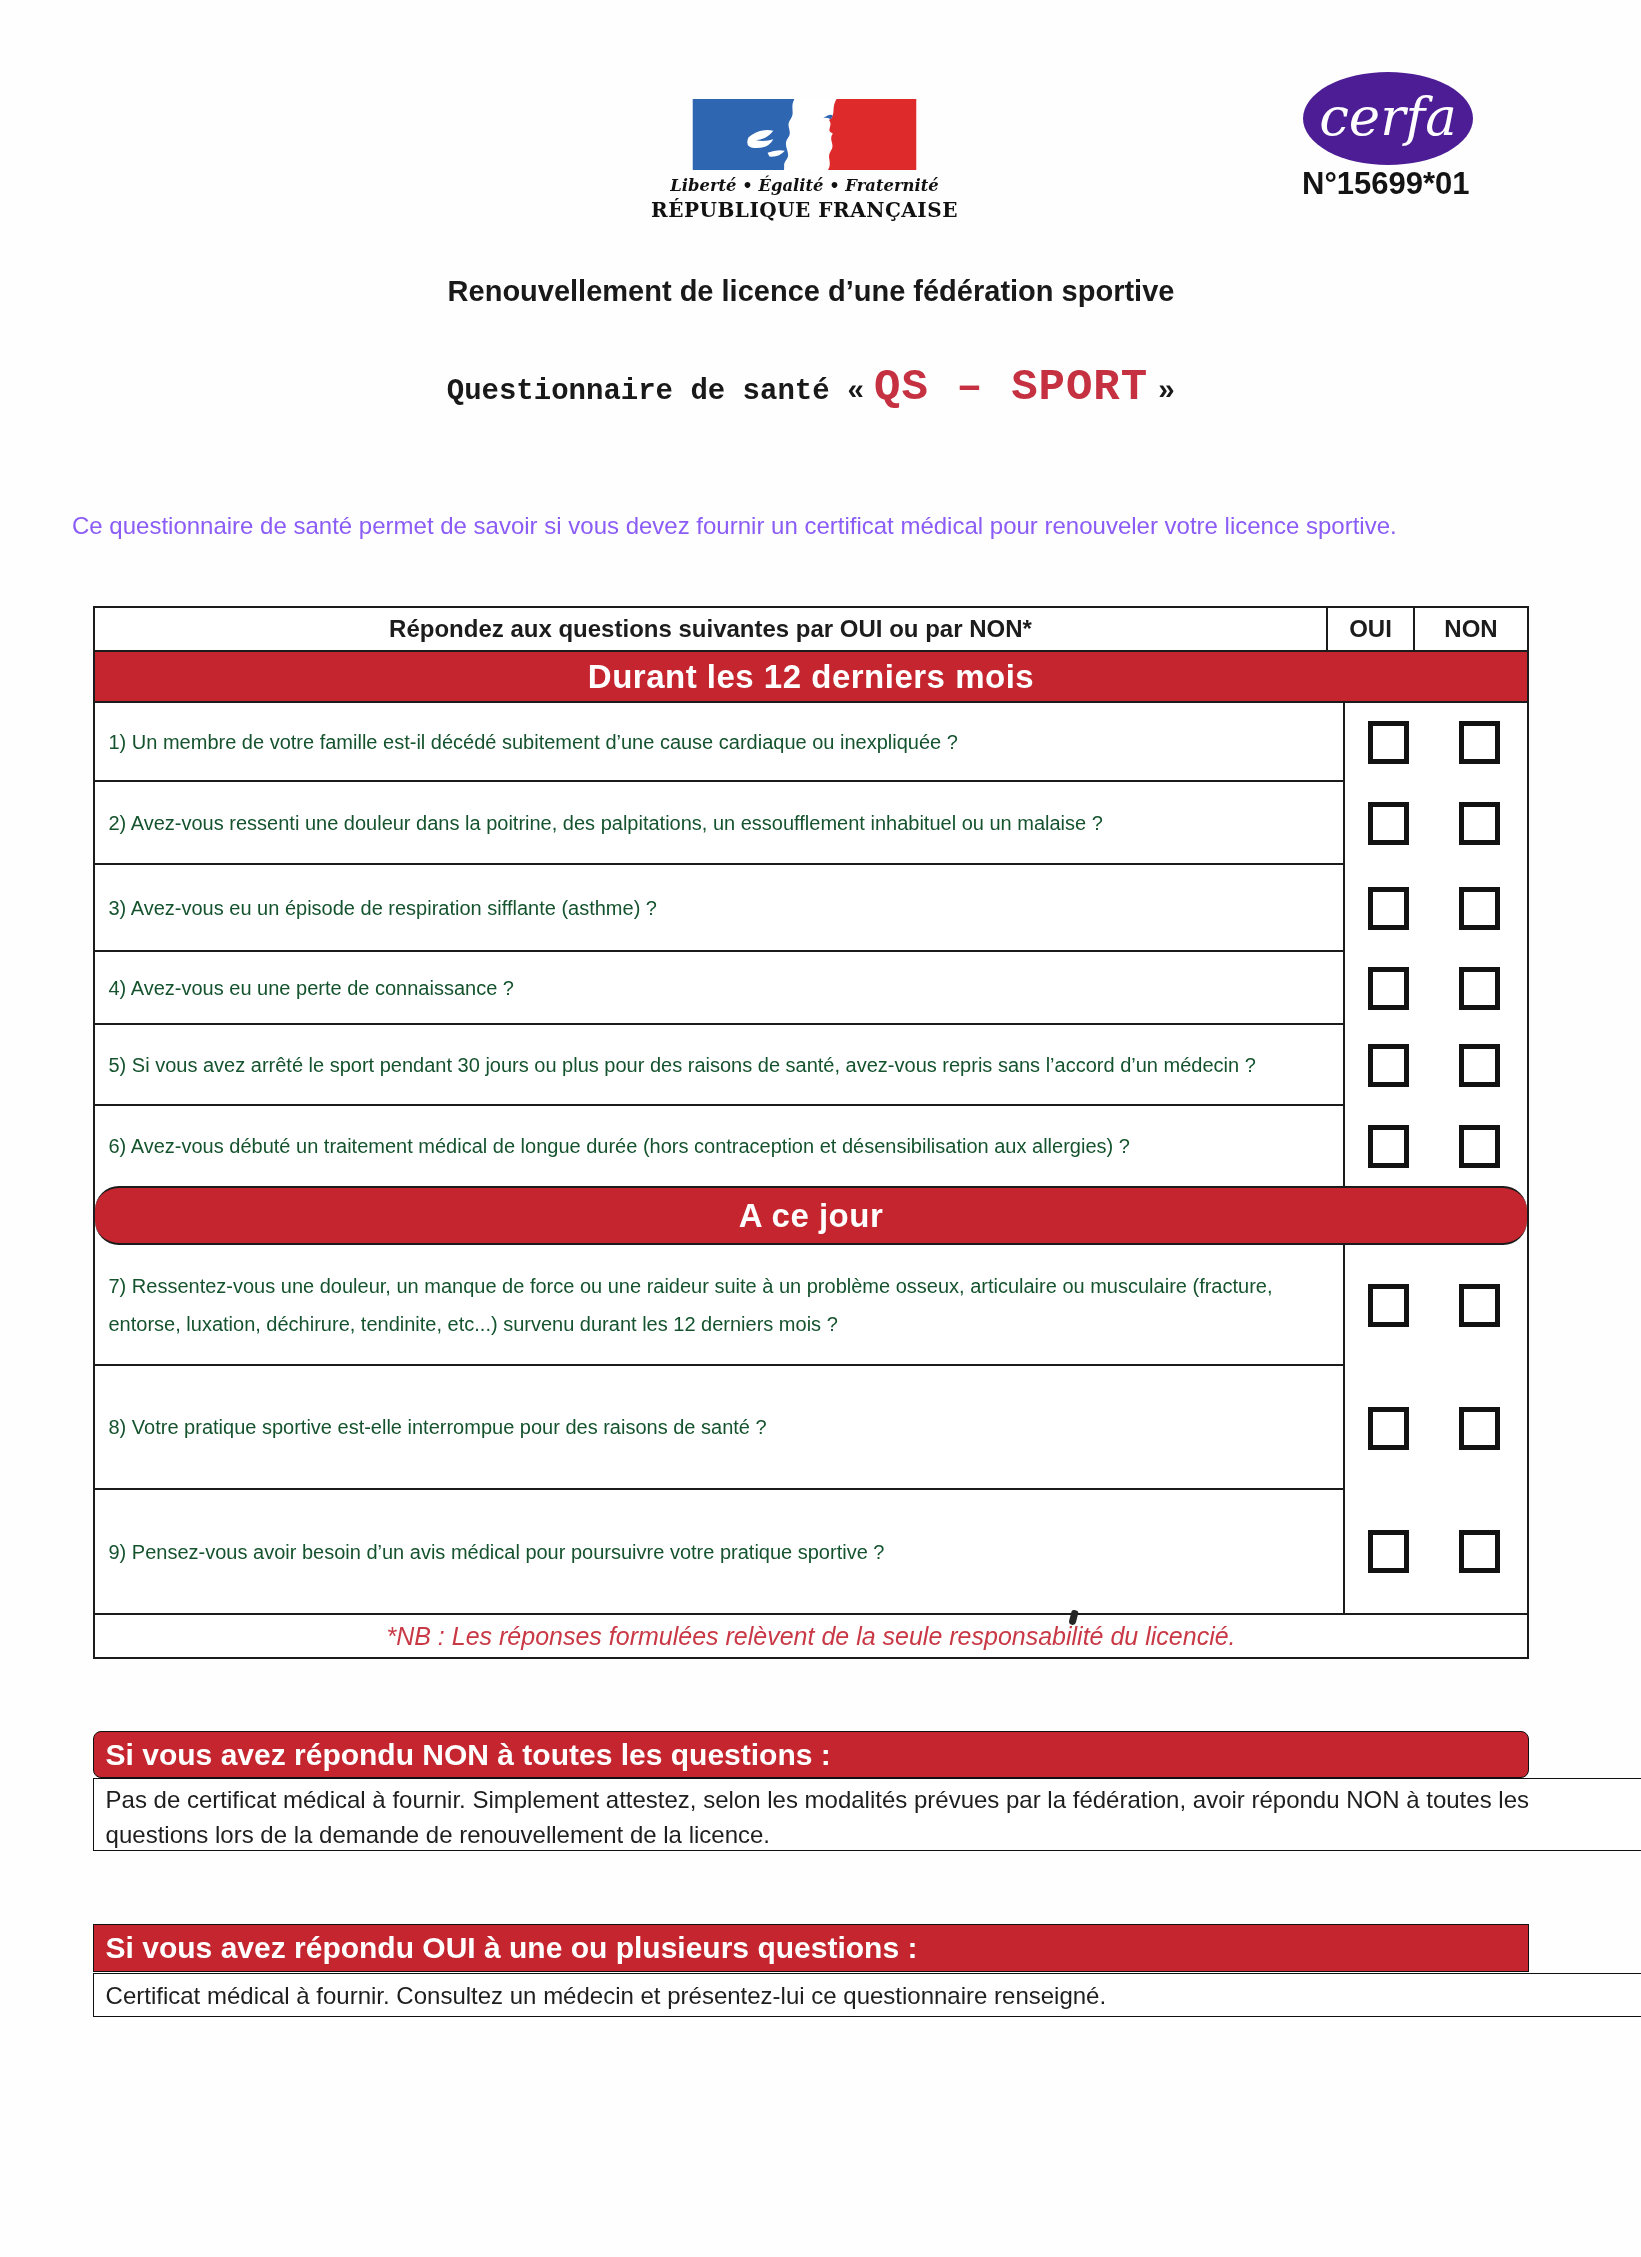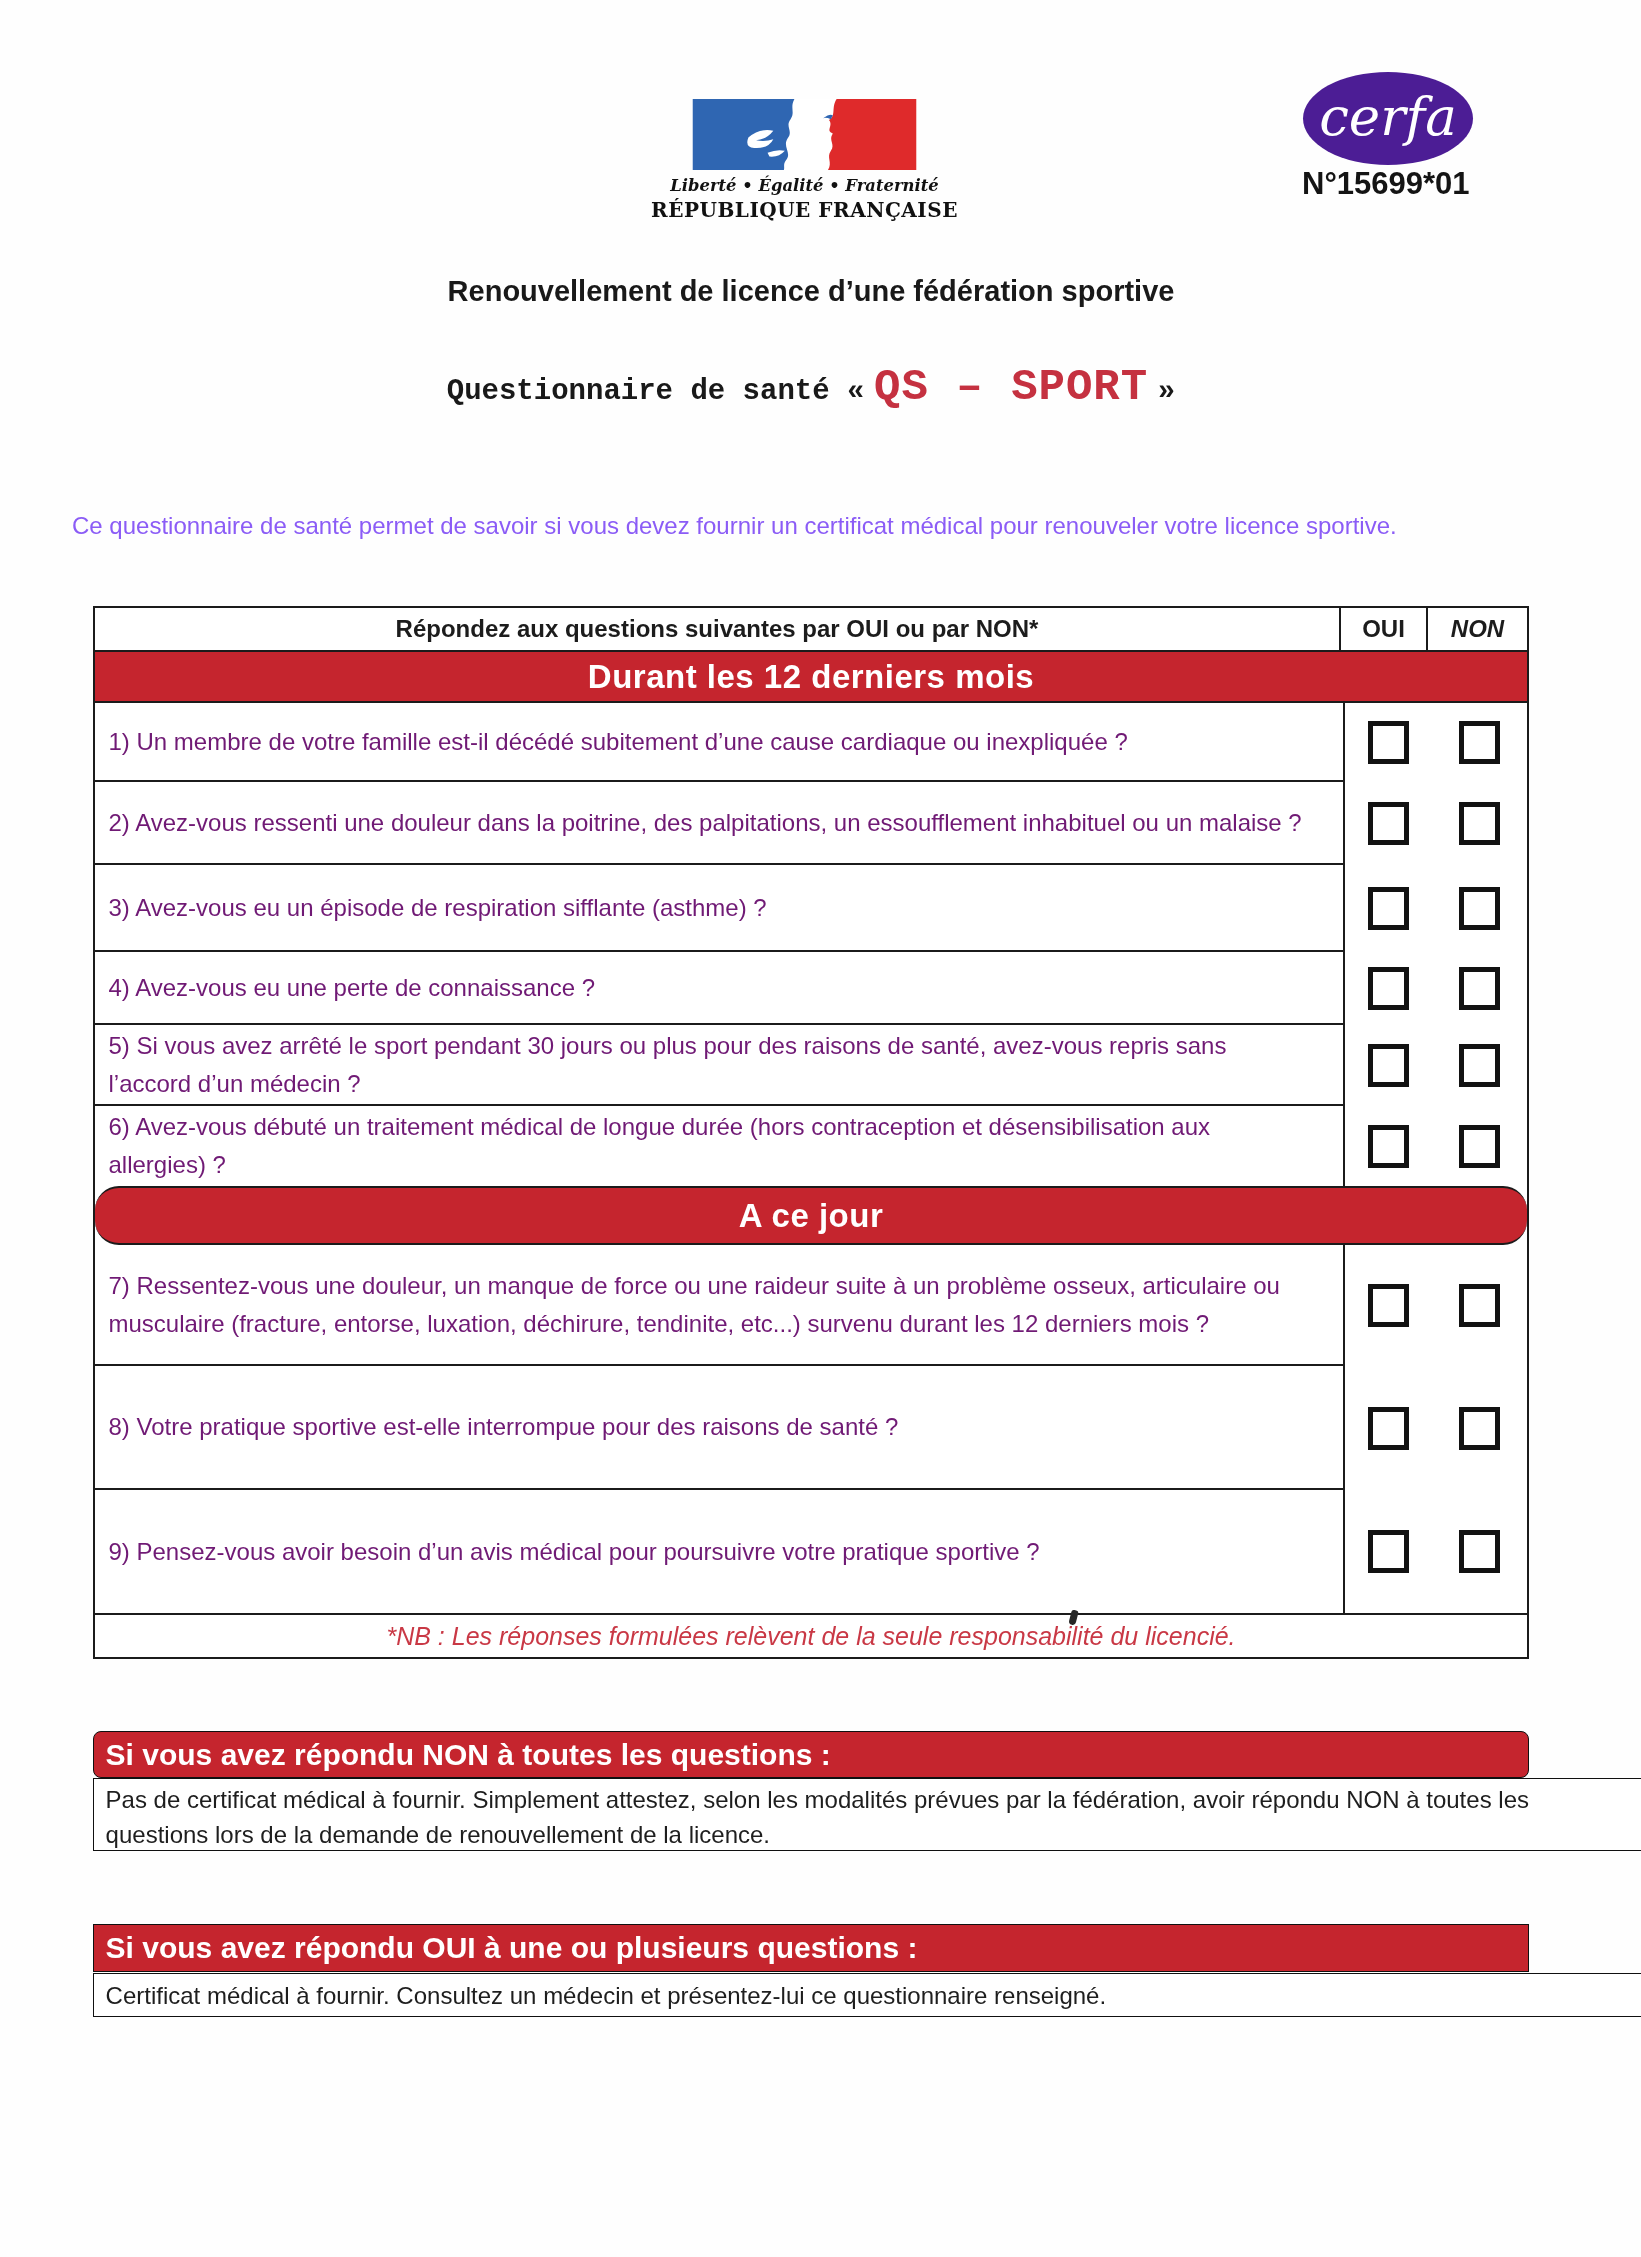--- a/index.html
+++ b/index.html
@@ -70,32 +70,32 @@
   .th-q{
     flex:1;border-right:2.9px solid var(--line);
     display:flex;align-items:center;justify-content:center;
     font-weight:bold;font-size:24px;
   }
   .th-ans{
     display:flex;align-items:center;justify-content:center;
     font-weight:bold;font-size:24px;
   }
   .th-oui{width:87px;border-right:2.9px solid var(--line);}
-  .th-non{width:99px;font-style:italic;}
+  .th-non{width:112px;}
   .band{
     height:53px;border-top:2.9px solid var(--line);border-bottom:2.9px solid var(--line);
     background:var(--red-band);color:#fff;font-weight:bold;font-size:33px;
     display:flex;align-items:center;justify-content:center;letter-spacing:0.5px;
   }
   .band.b2{height:59px;border-radius:24px;}
   .qrow{display:flex;}
   .qcell{
     width:1251px;border-right:2.9px solid var(--line);
     padding:3.9px 39px 3.9px 13.5px;display:flex;align-items:center;
-    font-size:24px;line-height:38px;color:#701a75;height:100%;
+    font-size:20px;line-height:38px;color:#14532d;height:100%;
   }
   .qrow{align-items:stretch;}
   .qrow .qcell{height:auto;}
   .qcell.sep{border-bottom:2.9px solid var(--line);}
   .checks{flex:1;display:flex;}
   .cwrap{display:flex;align-items:center;justify-content:center;}
   .cwrap.oui{width:87px;}
   .cwrap.non{width:95px;}
   .cb{
     width:41px;height:43px;border:5.8px solid #121212;background:#fff;display:block;

